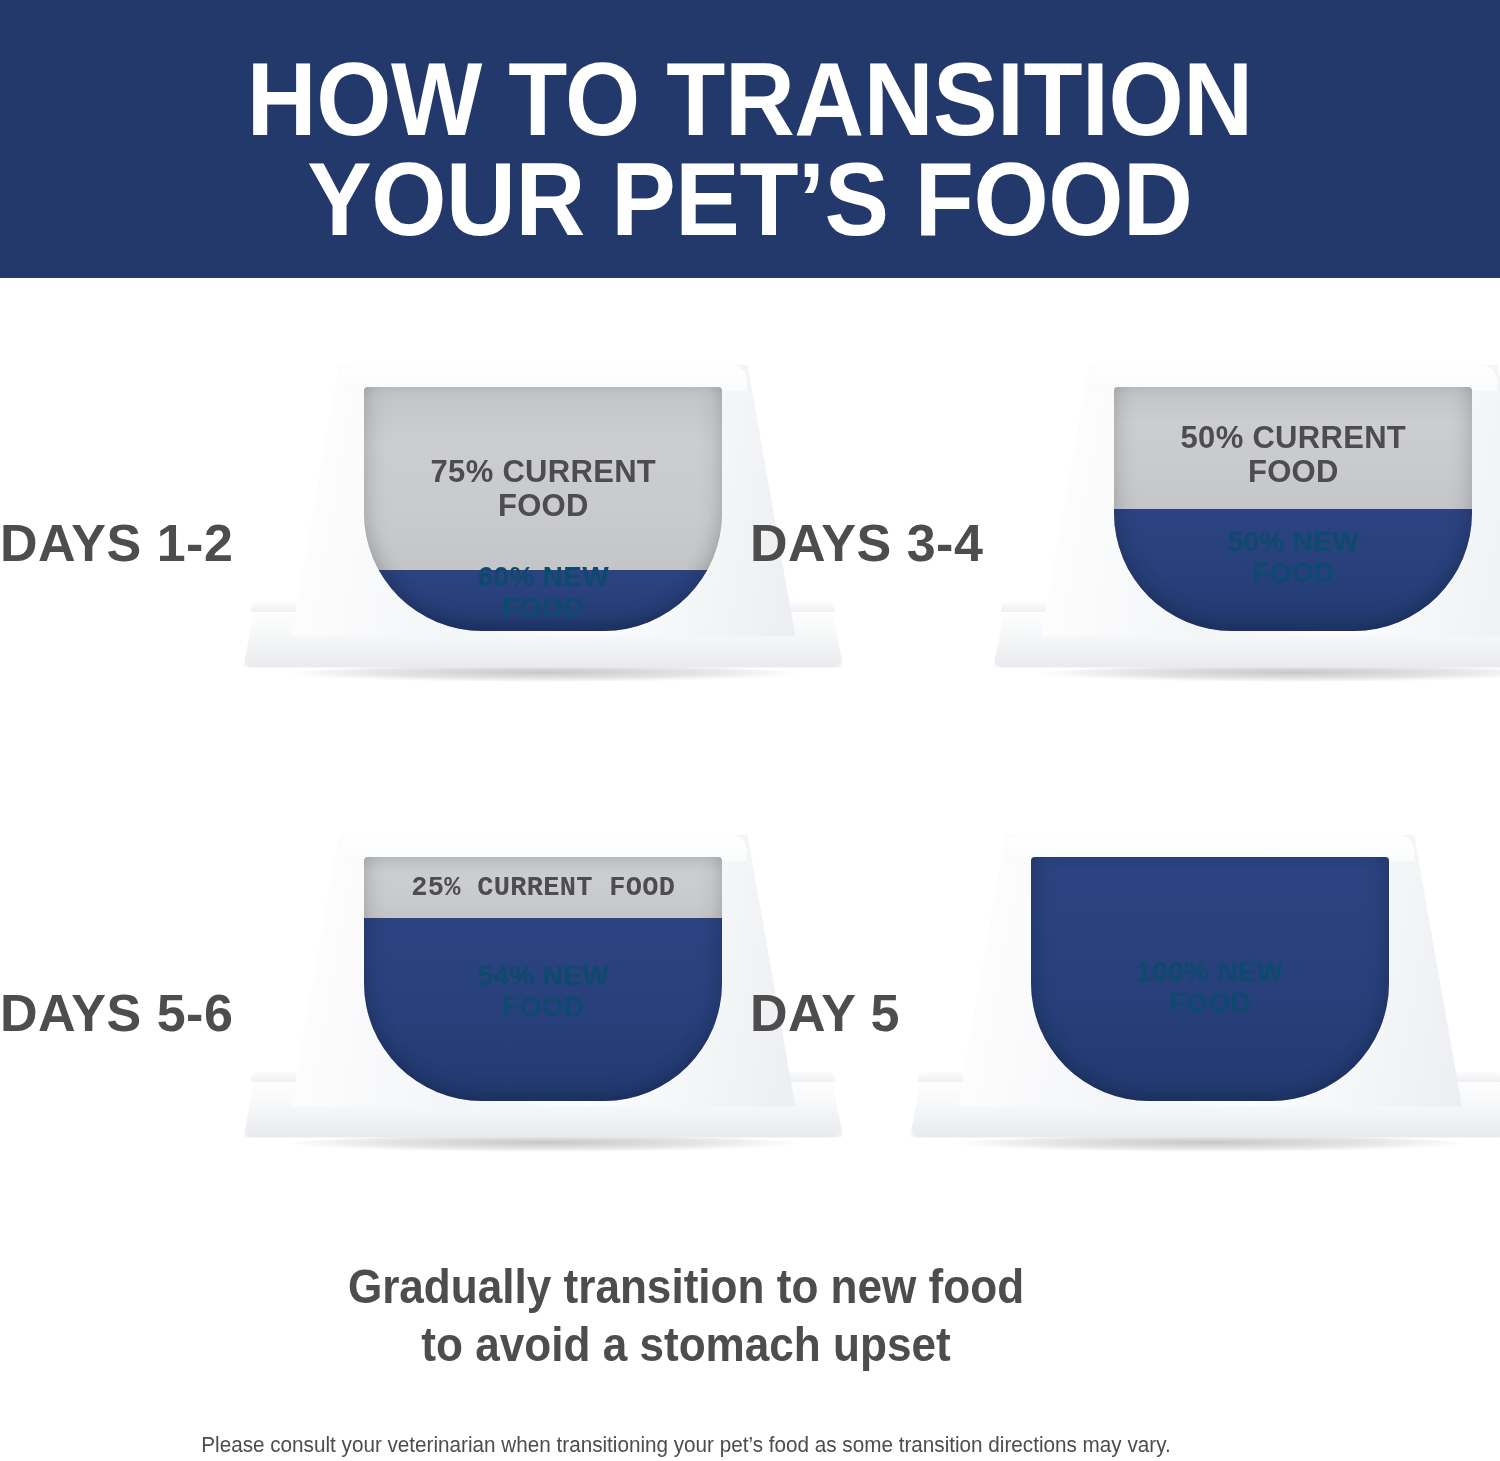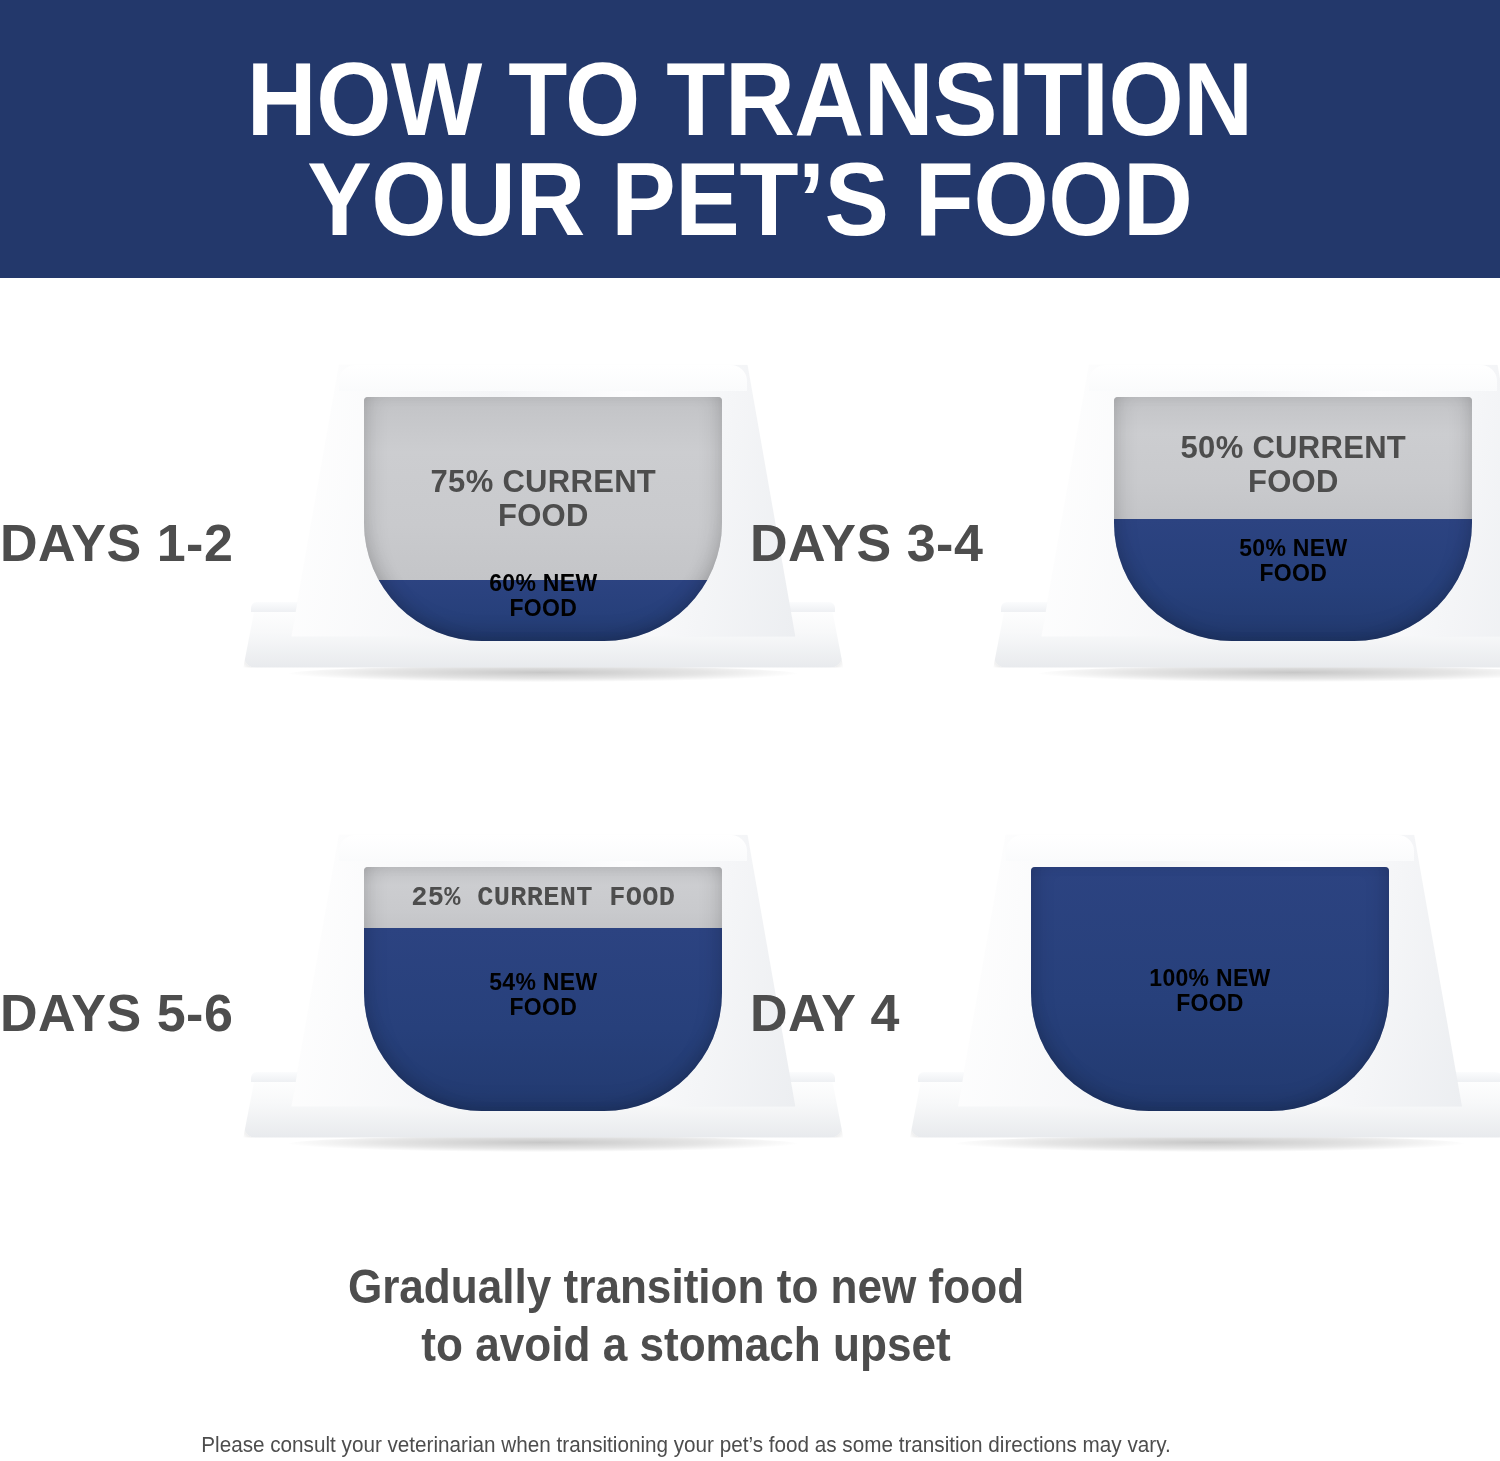--- a/index.html
+++ b/index.html
@@ -107,21 +107,21 @@
     position:absolute;
     left:55px; bottom:8px;
     width:510px; height:16px;
     background:radial-gradient(ellipse at 50% 40%, rgba(0,0,0,0.22) 0%, rgba(0,0,0,0.10) 45%, rgba(0,0,0,0) 72%);
     border-radius:50%;
   }
 
   
   .bowl-well {
     position:absolute;
-    left:131px; top:32px;
+    left:131px; top:22px;
     width:358px; height:244px;
     border-radius:4px 4px 118px 118px;
     overflow:hidden;
     background:#cfd0d2;
     box-shadow:inset 0 3px 5px rgba(0,0,0,0.12);
   }
   .fill-current {
     position:absolute; left:0; top:0; width:100%;
     background:linear-gradient(180deg,#c2c3c6 0%,#cccdd0 30%,#c9cacd 70%,#c4c5c8 100%);
   }
@@ -146,22 +146,22 @@
     font-weight:bold;
     line-height:1.12;
     white-space:pre-line;
   }
   .label-current {
     color:#4d4d4d;
     font-size:31px;
     letter-spacing:0.3px;
   }
   .label-new {
-    color:#000000;
-    font-size:23px;
+    color:#0c4a6e;
+    font-size:28px;
     letter-spacing:0.3px;
   }
   .label-narrow { font-size:27px; }
 
   
   .footer {
     position:absolute; left:0; top:1258px; width:1372px;
   }
   .caption {
     text-align:center;
@@ -244,21 +244,21 @@
           <div class="fill-new" style="height: 75%;"></div>
           <div class="well-inner-shade"></div>
           <div class="label label-current label-narrow" style="top: 16px; font-family: Liberation Mono, monospace;">25% CURRENT FOOD</div>
           <div class="label label-new" style="top: 103px;">54% NEW
 FOOD</div>
         </div>
       </div>
     </div>
 
     <div class="card">
-      <div class="card-title">DAY 4</div>
+      <div class="card-title">DAY 5</div>
       <div class="bowl">
         <div class="bowl-shadow"></div>
         <div class="bowl-base"></div>
         <div class="bowl-base-top"></div>
         <div class="bowl-body"></div>
         <div class="bowl-body-top"></div>
         <div class="bowl-well">
 
           <div class="fill-new" style="height: 100%;"></div>
           <div class="well-inner-shade"></div>

